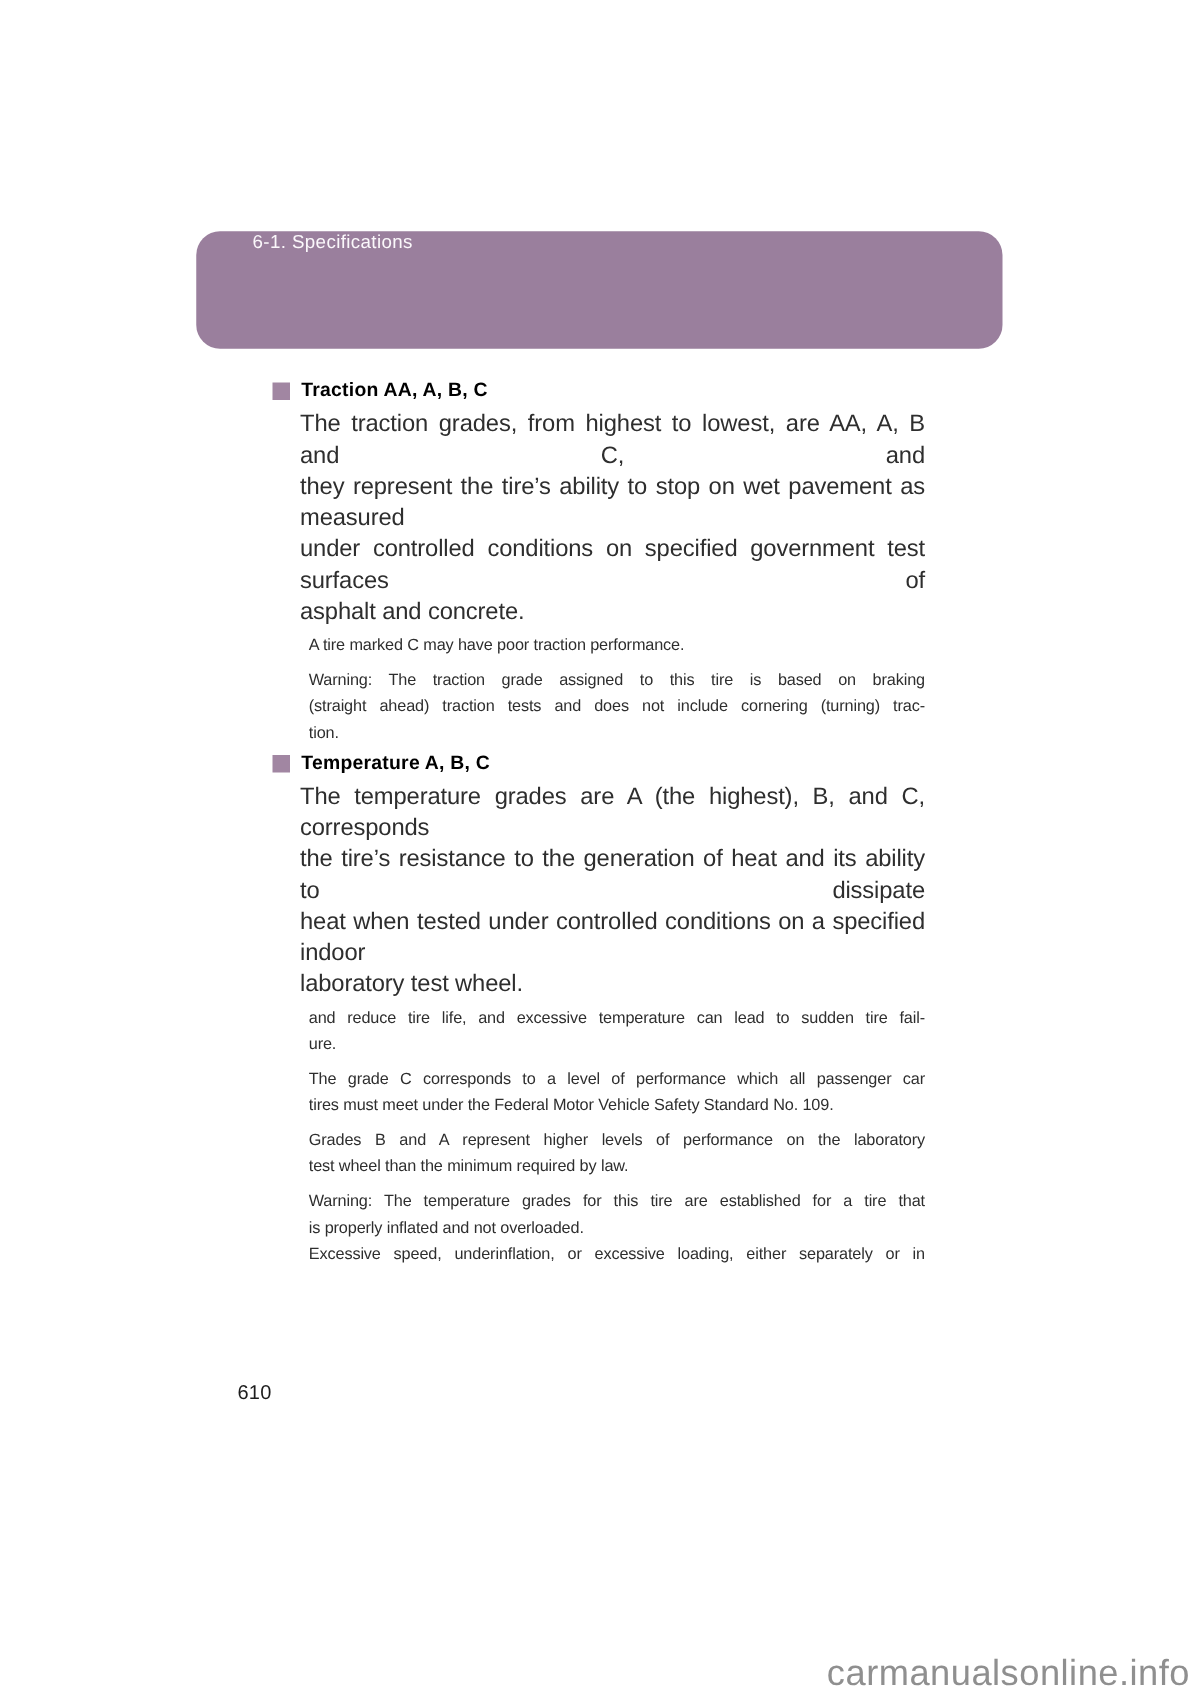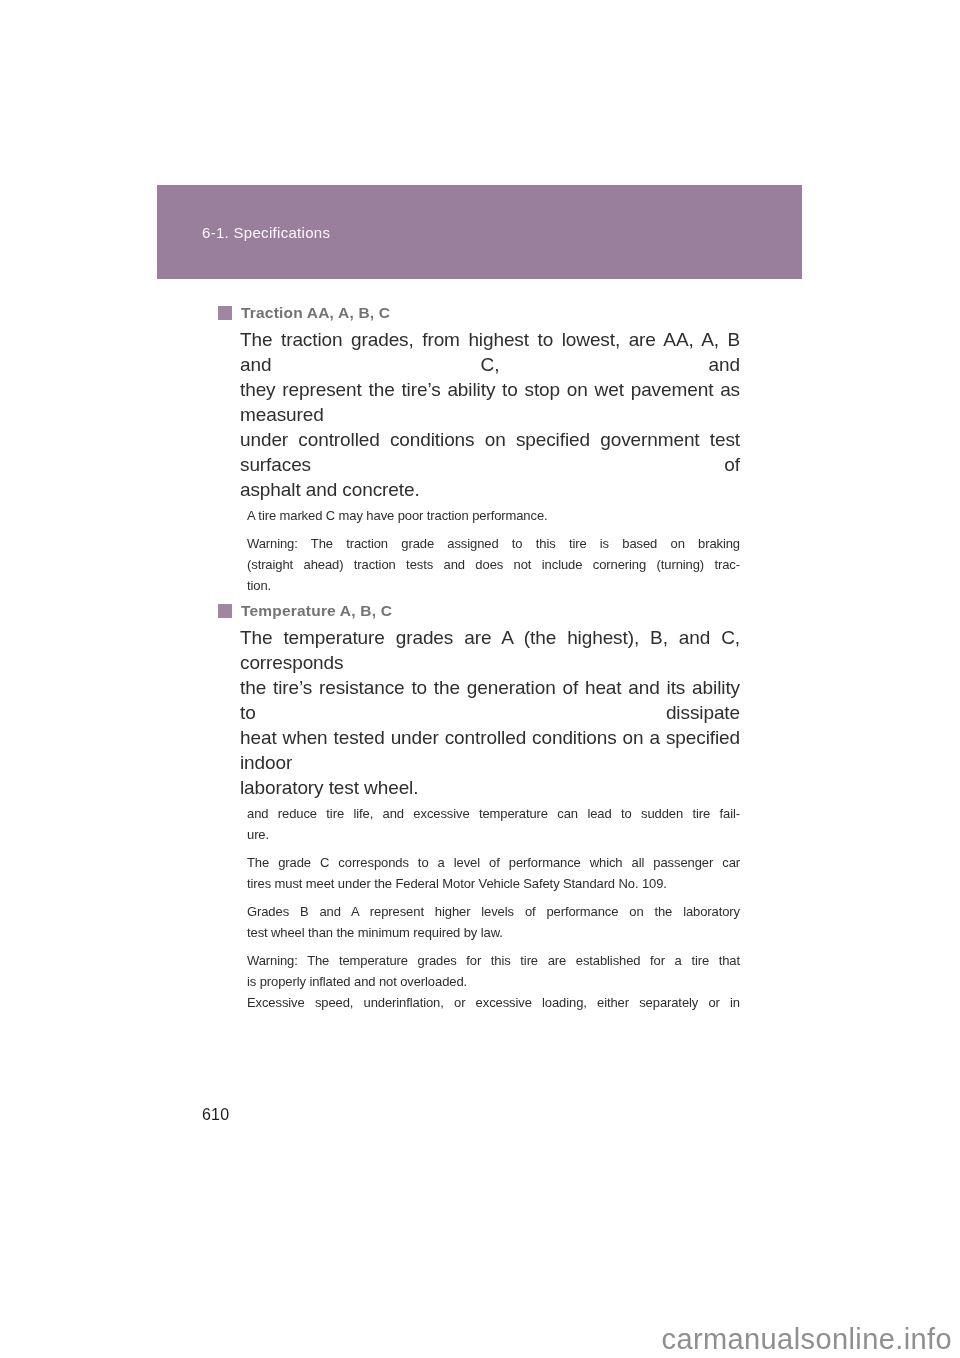--- a/index.html
+++ b/index.html
@@ -2,35 +2,35 @@
 <html><head>
 <meta charset="utf-8">
 <style>
   html,body{margin:0;padding:0;}
   body{
     width:960px;height:1358px;background:#ffffff;position:relative;
     font-family:"Liberation Sans",sans-serif;color:#2e2e2e;overflow:hidden;
   }
   .band{
     position:absolute;left:157px;top:185px;width:645px;height:94px;
-    background:#9a7f9d;display:flex;align-items:center;
+    background:#9a7f9d;display:flex;align-items:flex-start;border-radius:19px;
   }
   .band-label{
     color:#fbf8fb;font-size:15px;padding-left:45px;letter-spacing:.3px;
   }
   .content{position:absolute;left:218px;top:305px;width:522px;}
   .doc-section + .doc-section{margin-top:6px;}
   .hrow{display:flex;align-items:center;margin-bottom:6px;line-height:16px;}
   .bullet{width:14px;height:14px;background:#a186a2;margin-right:9px;flex:0 0 auto;}
-  .shead{font-size:15.5px;font-weight:bold;margin:0;letter-spacing:.2px;color:#737373;}
+  .shead{font-size:15.5px;font-weight:bold;margin:0;letter-spacing:.2px;color:#000000;}
   .intro{margin-left:22px;font-size:19px;line-height:25px;letter-spacing:-.1px;margin-bottom:3px;}
   .note{margin-left:29px;font-size:13px;line-height:21px;letter-spacing:-.1px;margin-bottom:7px;}
   .ln{min-height:1em;}
   .ln.fill{text-align:justify;text-align-last:justify;}
-  .page-number{position:absolute;left:202px;top:1106px;font-size:16px;color:#1d1d1d;letter-spacing:.2px;}
+  .page-number{position:absolute;left:190px;top:1106px;font-size:16px;color:#1d1d1d;letter-spacing:.2px;}
   .watermark{
     position:absolute;right:8px;bottom:2px;font-size:29px;color:#8f8f8f;letter-spacing:.4px;
   }
 </style>
 </head>
 <body>
 
 <div class="page">
 
   <div class="band" style="background: rgb(154, 127, 157);">

